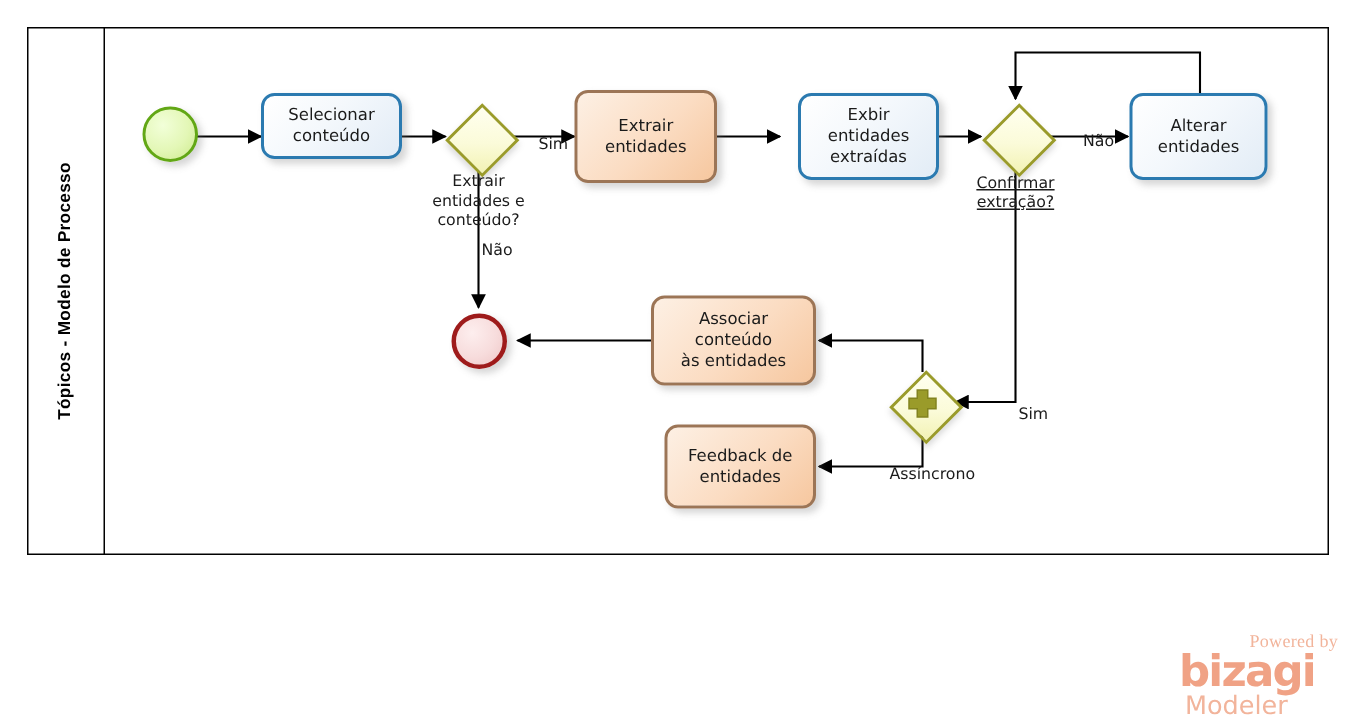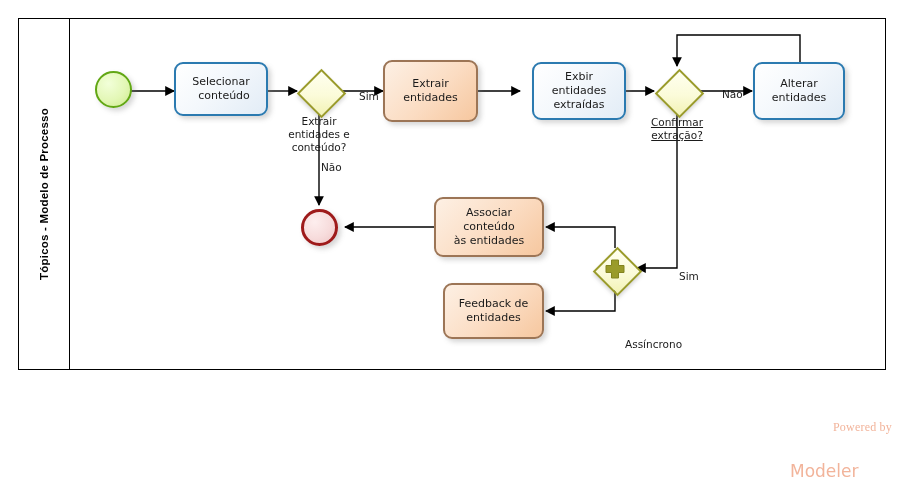--- a/index.html
+++ b/index.html
@@ -202,21 +202,21 @@
     <path d="M 615 248 L 615 227 L 546 227"></path>
 
     <path d="M 615 290 L 615 311 L 546 311"></path>
 
     <path d="M 434 227 L 345 227"></path>
   </g>
 </svg>
 
 <div class="node event start" style="left:95px; top:71px; width:37px; height:37px;"></div>
 
-<div class="node task blue" style="left:174px; top:62px; width:94px; height:54px;text-align:right;">
+<div class="node task blue" style="left:174px; top:62px; width:94px; height:44px;">
   <span class="task-label">
     <span>Selecionar</span><br>
     <span>conteúdo</span>
   </span>
 </div>
 
 <div class="node gateway" style="left:297px; top:69px;">
   <div class="gw-shape"></div>
 </div>
 <div class="node-label" style="left:269px; top:115px; width:100px;">
@@ -274,18 +274,19 @@
   <span class="task-label">
     <span>Feedback de</span><br>
     <span>entidades</span>
   </span>
 </div>
 
 <div class="flow-label" style="left:359px; top:90px;">Sim</div>
 <div class="flow-label" style="left:321px; top:161px;">Não</div>
 <div class="flow-label" style="left:722px; top:88px;">Não</div>
 <div class="flow-label" style="left:679px; top:270px;">Sim</div>
-<div class="flow-label" style="left:625px; top:310px;margin-top:28px;">Assíncrono</div>
+<div class="flow-label" style="left:593px; top:310px;">Assíncrono</div>
 
 <div class="logo">
   <div class="logo-powered">Powered by</div>
+  <div class="logo-main">bizagi</div>
   <div class="logo-modeler">Modeler</div>
 </div>
 
 </body></html>

